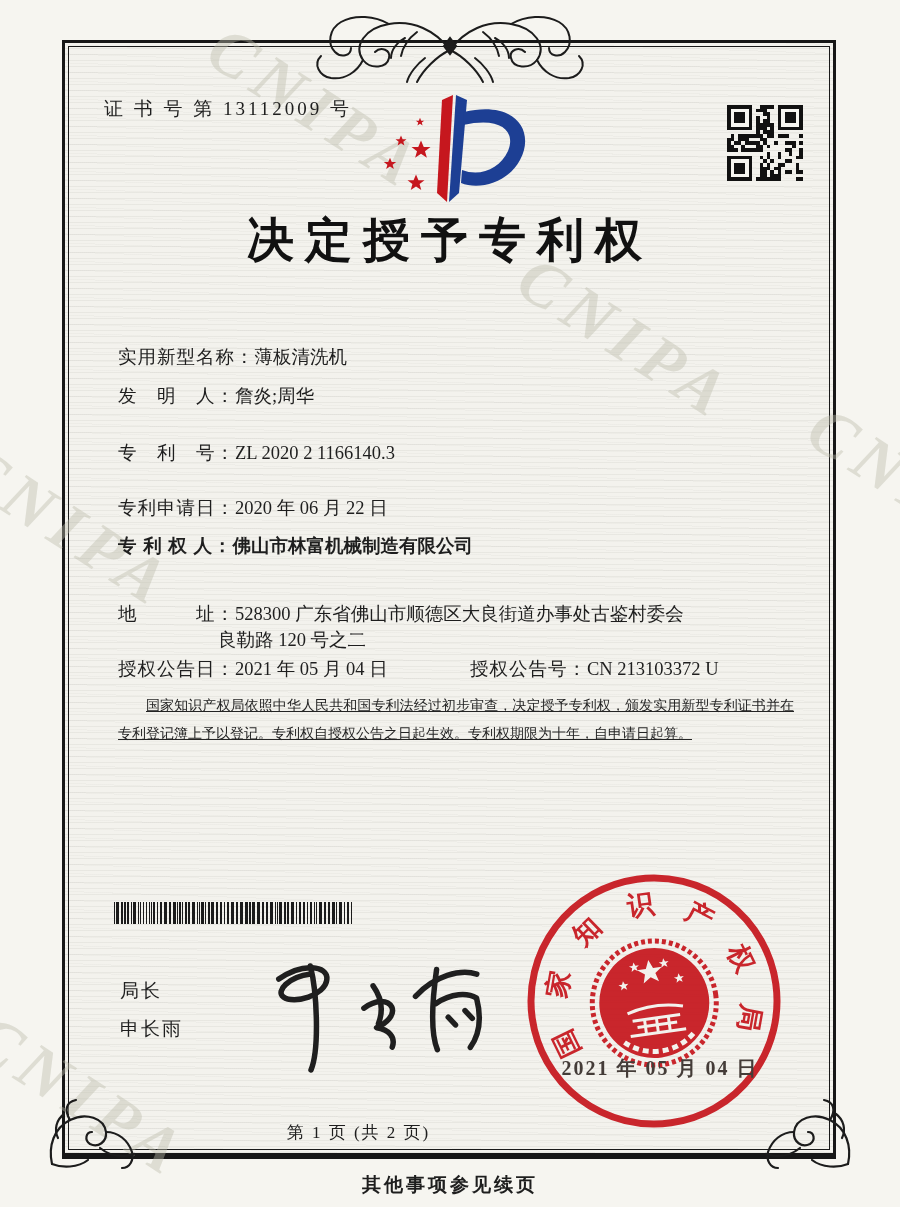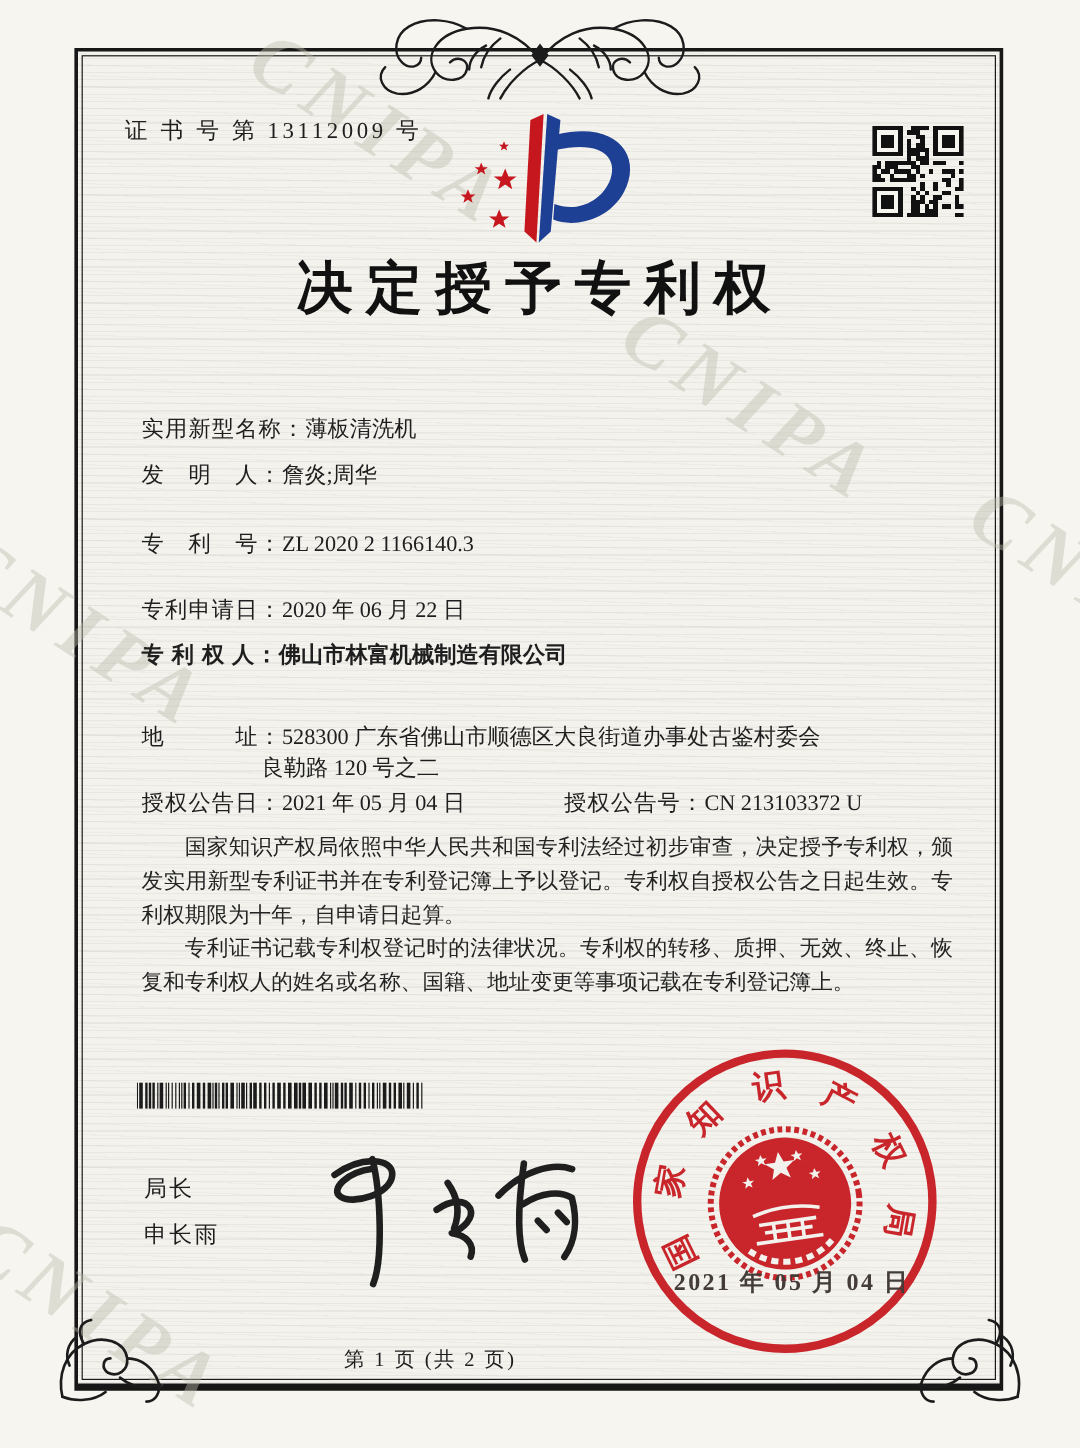--- a/index.html
+++ b/index.html
@@ -43,21 +43,21 @@
   .rows{position:absolute;left:118px;top:0;width:678px;z-index:2;font-size:18.5px;}
   .row{position:absolute;left:0;white-space:nowrap;}
   .row .lbl{letter-spacing:1px;}
   .r-name{top:344px;} .r-inv{top:383px;} .r-pat{top:440px;}
   .r-file{top:495px;text-align:center;} .r-owner{top:533px;font-weight:bold;} .r-addr{top:601px;}
   .r-addr2{top:627px;left:100px;} .r-grant{top:656px;}
   .grant-no{position:absolute;left:352px;top:0;white-space:nowrap;}
   
   .body-text{
     position:absolute;left:118px;top:692px;width:676px;z-index:2;
-    font-size:18px;line-height:28px;text-align:justify;color:#242424;
+    font-size:14px;line-height:28px;text-align:justify;color:#242424;text-decoration:underline;
   }
   .body-text p{margin:0;text-indent:2em;}
   
   .barcode{position:absolute;left:114px;top:902px;width:242px;height:22px;z-index:2;}
   .officer-title{position:absolute;left:120px;top:978px;font-size:19px;letter-spacing:2px;z-index:2;font-family:"Liberation Sans","DejaVu Sans",sans-serif;}
   .officer-name{position:absolute;left:120px;top:1016px;font-size:19px;letter-spacing:2px;z-index:2;font-family:"Liberation Sans","DejaVu Sans",sans-serif;}
   .signature{position:absolute;left:252px;top:948px;width:232px;height:128px;z-index:2;transform:rotate(-2deg);}
   .seal{position:absolute;left:523px;top:870px;width:262px;height:262px;z-index:4;transform:rotate(-8deg);opacity:.93;}
   .seal svg{position:absolute;inset:0;}
   .seal-char{
@@ -311,21 +311,20 @@
       <span>良勒路 120 号之二</span>
     </div>
     <div class="row r-grant">
       <span class="lbl">授权公告日：</span><span>2021 年 05 月 04 日</span>
       <span class="grant-no"><span class="lbl">授权公告号：</span><span>CN 213103372 U</span></span>
     </div>
   </div>
 
   <div class="body-text">
     <p>国家知识产权局依照中华人民共和国专利法经过初步审查，决定授予专利权，颁发实用新型专利证书并在专利登记簿上予以登记。专利权自授权公告之日起生效。专利权期限为十年，自申请日起算。</p>
-    <p>专利证书记载专利权登记时的法律状况。专利权的转移、质押、无效、终止、恢复和专利权人的姓名或名称、国籍、地址变更等事项记载在专利登记簿上。</p>
   </div>
 
   <svg class="barcode" viewBox="0 0 242 22" preserveAspectRatio="none" id="bc-svg">
       <rect x="0" y="0" width="1" height="22" fill="#1b1b1b"></rect>
       <rect x="2" y="0" width="3" height="22" fill="#1b1b1b"></rect>
       <rect x="7" y="0" width="2" height="22" fill="#1b1b1b"></rect>
       <rect x="10" y="0" width="2" height="22" fill="#1b1b1b"></rect>
       <rect x="13" y="0" width="2" height="22" fill="#1b1b1b"></rect>
       <rect x="17" y="0" width="1" height="22" fill="#1b1b1b"></rect>
       <rect x="19" y="0" width="3" height="22" fill="#1b1b1b"></rect>
@@ -432,14 +431,15 @@
     <span class="seal-char">家</span>
     <span class="seal-char">知</span>
     <span class="seal-char">识</span>
     <span class="seal-char">产</span>
     <span class="seal-char">权</span>
     <span class="seal-char">局</span>
   </div>
   <div class="seal-date">2021 年 05 月 04 日</div>
 
   <div class="page-info">第 1 页 (共 2 页)</div>
+  <div class="continuation">其他事项参见续页</div>
 
 </div>
 
 </body></html>

